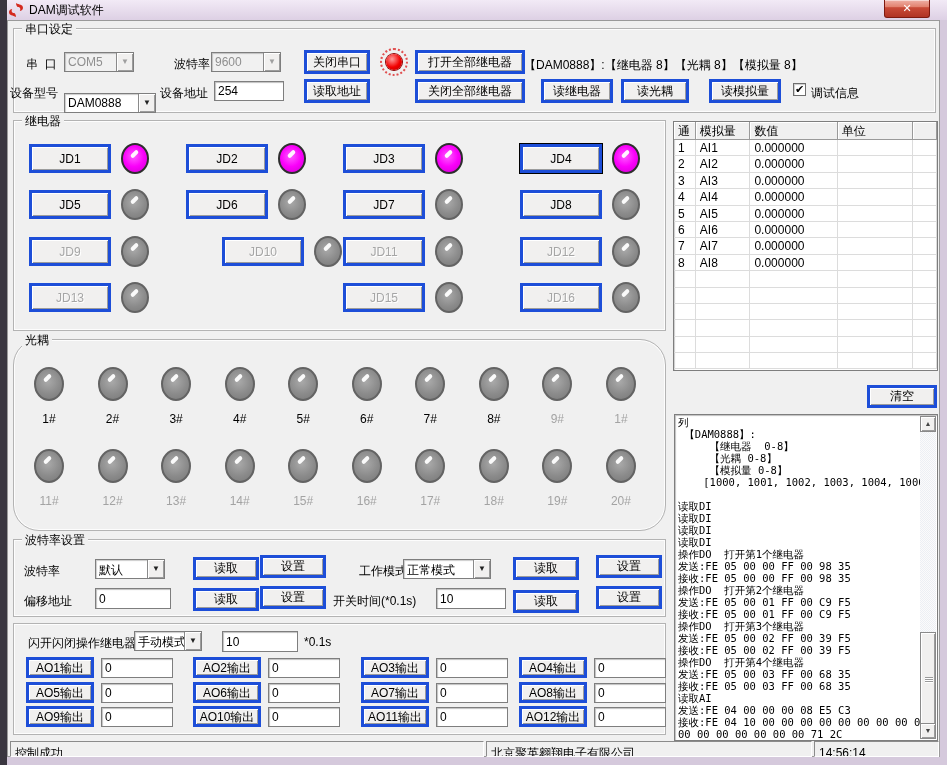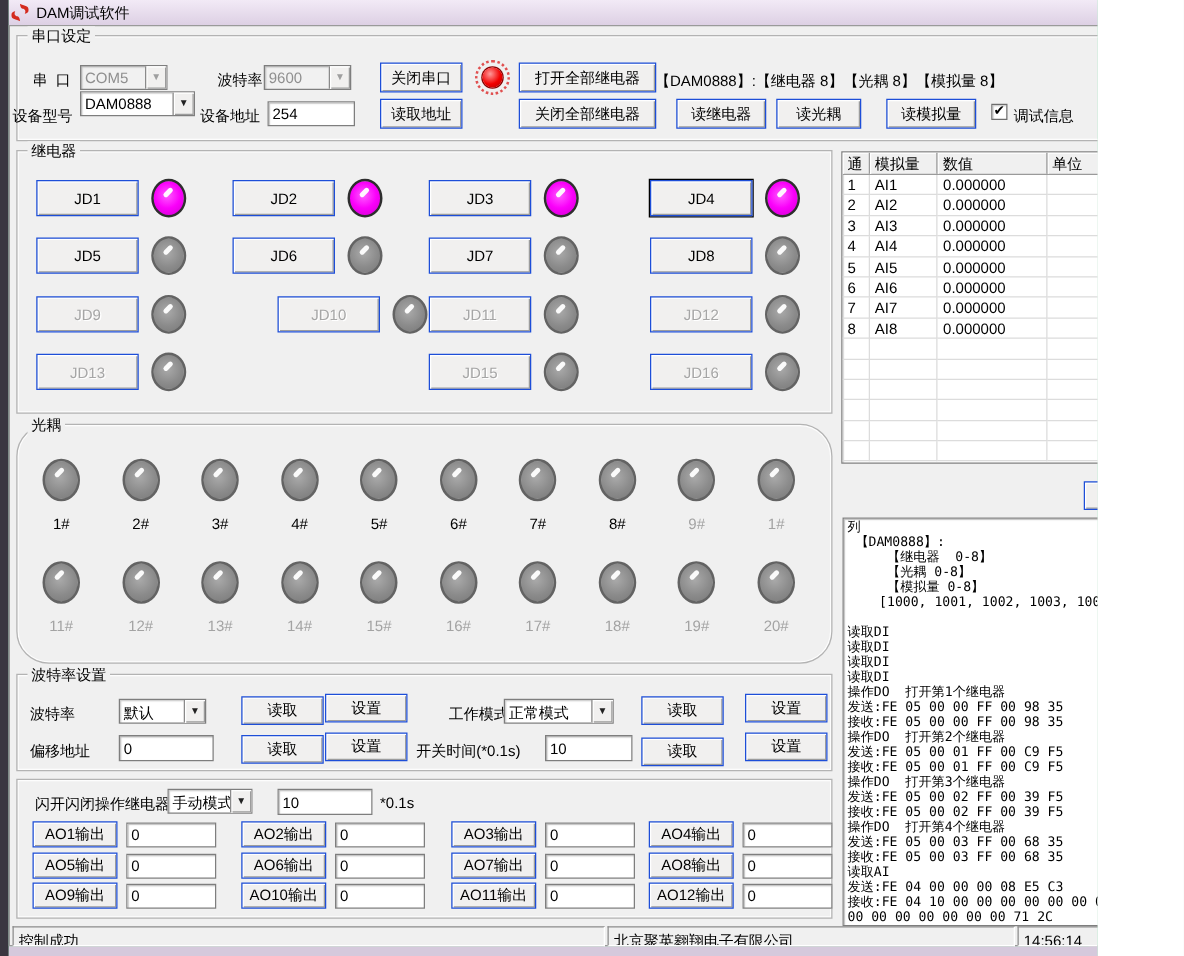--- a/index.html
+++ b/index.html
@@ -1,17 +1,17 @@
 <!DOCTYPE html>
 <html><head>
 <meta charset="utf-8">
 <style>
   * { box-sizing: border-box; margin:0; padding:0; }
   body { margin:0; background:#ffffff; font-family:"Liberation Sans","DejaVu Sans",sans-serif; }
-  .window { position:relative; width:878px; height:765px; background:#86efac; overflow:hidden;
+  .window { position:relative; width:947px; height:765px; background:#86efac; overflow:hidden;
             font-size:12px; color:#000;text-decoration:underline; }
 
   
   .frame-left  { position:absolute; left:0; top:0; width:7px; height:765px; background:#3a3640; }
   .frame-right { position:absolute; right:0; top:0; width:7px; height:765px; background:#d5c9dc; }
   .frame-bottom{ position:absolute; left:7px; bottom:0; width:933px; height:8px; background:#d5c9dc; }
   .titlebar { position:absolute; left:7px; top:0; width:940px; height:20px;
               background:linear-gradient(#f2eaf6,#ddd0e4); display:flex; align-items:center; }
   .app-icon { width:14px; height:14px; margin-left:2px; }
   .title-text { margin-left:6px; font-size:12px; color:#000; }
@@ -22,21 +22,21 @@
                box-shadow:inset 0 1px 0 rgba(255,255,255,.5); cursor:default; }
 
   .client { position:absolute; left:7px; top:20px; width:933px; height:737px;
             background:#f0f0f0; border:1px solid #9a9a9a; }
 
   
   .groupbox { position:absolute; border:1px solid #b3b3b3; box-shadow:inset 0 0 0 1px #fdfdfd; }
   .group-label { position:absolute; top:-8px; left:8px; background:#f0f0f0; padding:0 3px; font-size:12px; }
 
   
-  .win-btn { position:absolute; background:#f1f0ef; border:1px solid #1d4ed8;
+  .win-btn { position:absolute; background:#f1f0ef; border:3px solid #1d4ed8;
              box-shadow:inset 1px 1px 0 #ffffff, inset -1px -1px 0 #9c9c9c;
              font-family:inherit; font-size:12px; color:#000; cursor:default; }
   .win-btn.disabled { color:#a6a6a6; text-shadow:1px 1px 0 #fff; }
   .win-btn.focused { box-shadow:inset 1px 1px 0 #ffffff, inset -1px -1px 0 #9c9c9c, 0 0 0 1px #000; }
 
   
   .sunken { position:absolute; background:#fff; border:1px solid #7e7e7e;
             box-shadow:inset 1px 1px 1px rgba(0,0,0,.25); font-family:inherit; font-size:12px;
             padding:1px 3px; color:#000; }
 
@@ -157,21 +157,21 @@
       <span class="combo-arrow">▼</span>
     </div>
     <button class="win-btn" style="left:296px; top:29px; width:66px; height:24px;">关闭串口</button>
     <span class="led-red-wrap" style="left:377px; top:32px;">
         <span class="led-red"></span>
       </span>
     <button class="win-btn" style="left:407px; top:29px; width:110px; height:24px;">打开全部继电器</button>
     <span class="lbl" style="left:516px; top:36px;">【DAM0888】:【继电器  8】【光耦 8】【模拟量 8】</span>
 
     <span class="lbl" style="left:2px; top:64px;">设备型号</span>
-    <div class="combo" style="left:56px; top:52px; width:92px;">
+    <div class="combo" style="left:56px; top:72px; width:92px;">
       <span class="combo-field">DAM0888</span>
       <span class="combo-arrow">▼</span>
     </div>
     <span class="lbl" style="left:152px; top:64px;">设备地址</span>
     <input class="sunken" style="left: 206px; top: 60px; width: 70px; height: 20px;" value="254">
     <button class="win-btn" style="left:296px; top:58px; width:66px; height:24px;">读取地址</button>
     <button class="win-btn" style="left:407px; top:58px; width:110px; height:24px;">关闭全部继电器</button>
     <button class="win-btn" style="left:533px; top:58px; width:72px; height:24px;">读继电器</button>
     <button class="win-btn" style="left:613px; top:58px; width:68px; height:24px;">读光耦</button>
     <button class="win-btn" style="left:701px; top:58px; width:72px; height:24px;">读模拟量</button>

